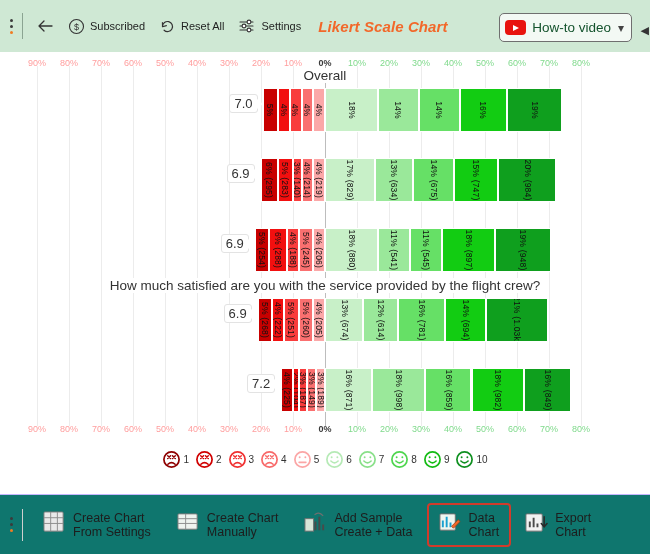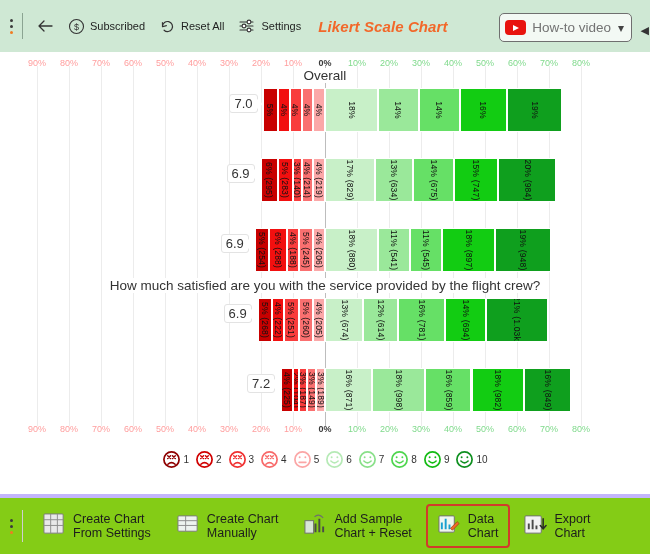--- a/index.html
+++ b/index.html
@@ -42,21 +42,21 @@
     padding:0 7px 0 5px;cursor:pointer;
   }
   .yt{
     width:21px;height:15px;border-radius:4px;background:#e8130e;
     display:flex;align-items:center;justify-content:center;
   }
   .yt::after{
     content:"";border-left:6px solid #fff;border-top:3.5px solid transparent;
     border-bottom:3.5px solid transparent;margin-left:1.5px;
   }
-  .howto .lbl{font-size:13.5px;color:#737373;white-space:nowrap;}
+  .howto .lbl{font-size:13.5px;color:#14532d;white-space:nowrap;}
   .chev{font-size:12px;color:#444;margin-left:1px;}
   .edge-arrow{
     position:absolute;right:1px;top:24px;font-size:11px;color:#333;
   }
 
   
   .chart-area{
     position:absolute;left:0;top:52px;width:594px;height:442px;
     background:#ffffff;overflow:hidden;
   }
@@ -110,21 +110,21 @@
   .legend{
     position:absolute;left:0;top:390px;width:650px;height:34px;
     display:flex;align-items:center;justify-content:center;gap:0px;
   }
   .legend-item{display:flex;align-items:center;margin:0 3px;}
   .legend-item .num{font-size:10px;color:#333;margin-left:2px;}
 
   
   .bottombar{
     position:absolute;left:0;top:494px;width:650px;height:60px;
-    background:#84cc16;border-top:4px solid #c4b5fd;
+    background:#0f766e;border-top:1px solid #c4b5fd;
     display:flex;align-items:center;padding-left:4px;box-sizing:border-box;
   }
   .bottombar .vbar{height:32px;margin:0 8px 0 2px;background:#cfcfcf;}
   .bb-btn{
     display:flex;align-items:center;gap:7px;height:44px;
     padding:0 10px;cursor:pointer;box-sizing:border-box;
     border:2px solid transparent;border-radius:4px;
   }
   .bb-btn.selected{border-color:#d23b2b;}
   .bb-txt{font-size:12.5px;line-height:14px;color:#1d1d1d;white-space:nowrap;}
@@ -558,21 +558,21 @@
           </span>
         </div>
         <div class="bb-btn">
           <span><svg width="23" height="23" viewBox="0 0 24 24">
               <rect x="1" y="8" width="9" height="13" fill="#d8e6d8" stroke="#6f6f6f"></rect>
               <path d="M12 20 L12 11 M16 20 L16 6 M20 20 L20 14" stroke="#4a4a4a" stroke-width="2"></path>
               <path d="M11 4 q4 -4 9 1" stroke="#6f6f6f" stroke-width="1.2" fill="none"></path>
             </svg></span>
           <span class="bb-txt">
             <b>Add Sample</b>
-            <b>Chart + Reset</b>
+            <b>Create + Data</b>
           </span>
         </div>
         <div class="bb-btn selected">
           <span><svg width="23" height="23" viewBox="0 0 24 24">
               <rect x="1" y="3" width="16" height="17" rx="1" fill="#eef6ef" stroke="#6f6f6f"></rect>
               <path d="M4 17 V10 M8 17 V6 M12 17 V12" stroke="#18a0d0" stroke-width="2"></path>
               <path d="M13 16 L20 9 L22 11 L15 18 Z" fill="#f2682a" stroke="#9a4013" stroke-width=".8"></path>
             </svg></span>
           <span class="bb-txt">
             <b>Data</b>

